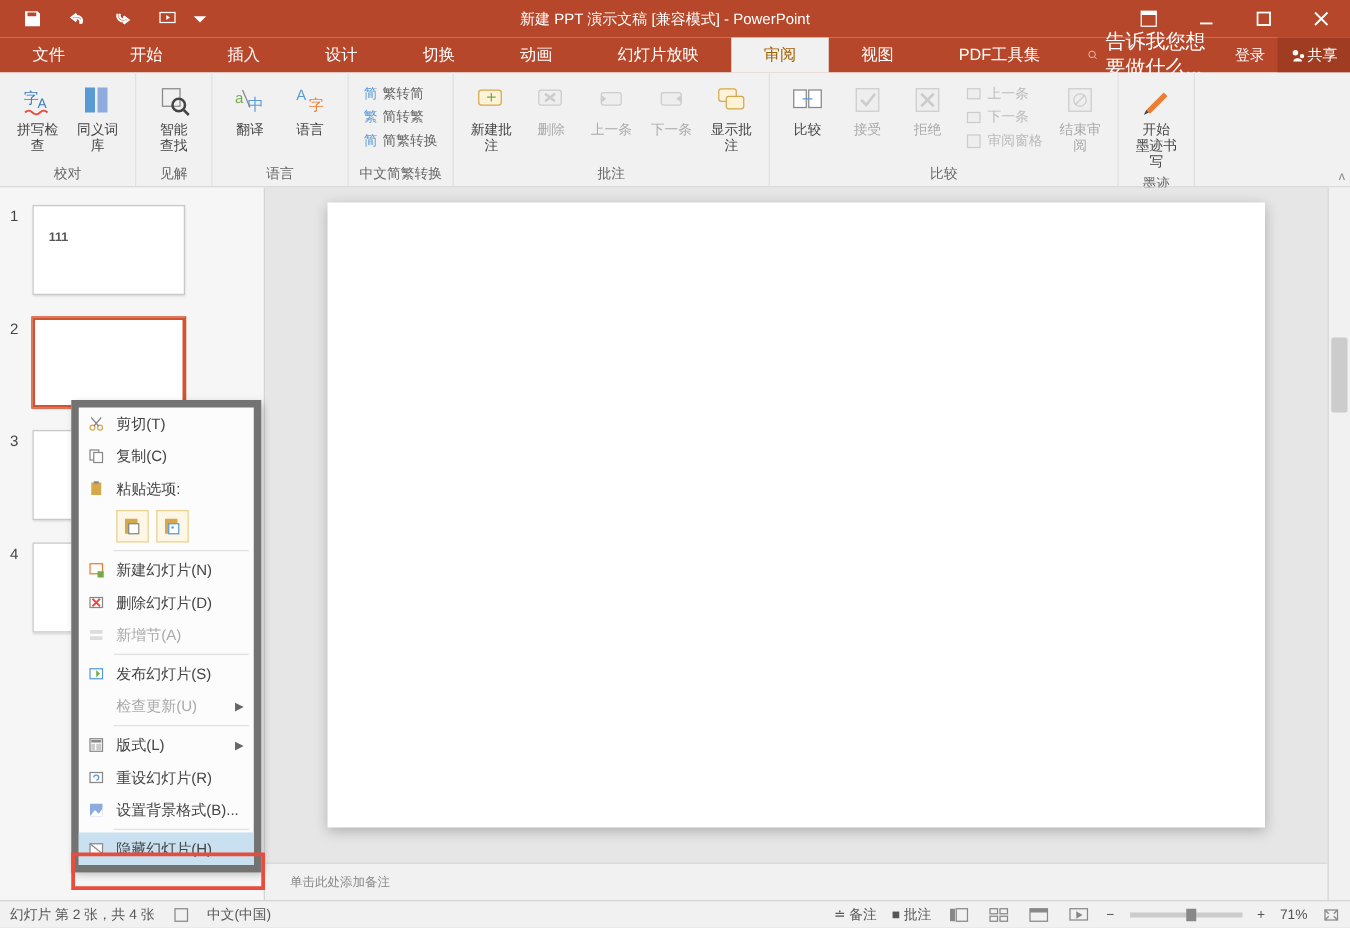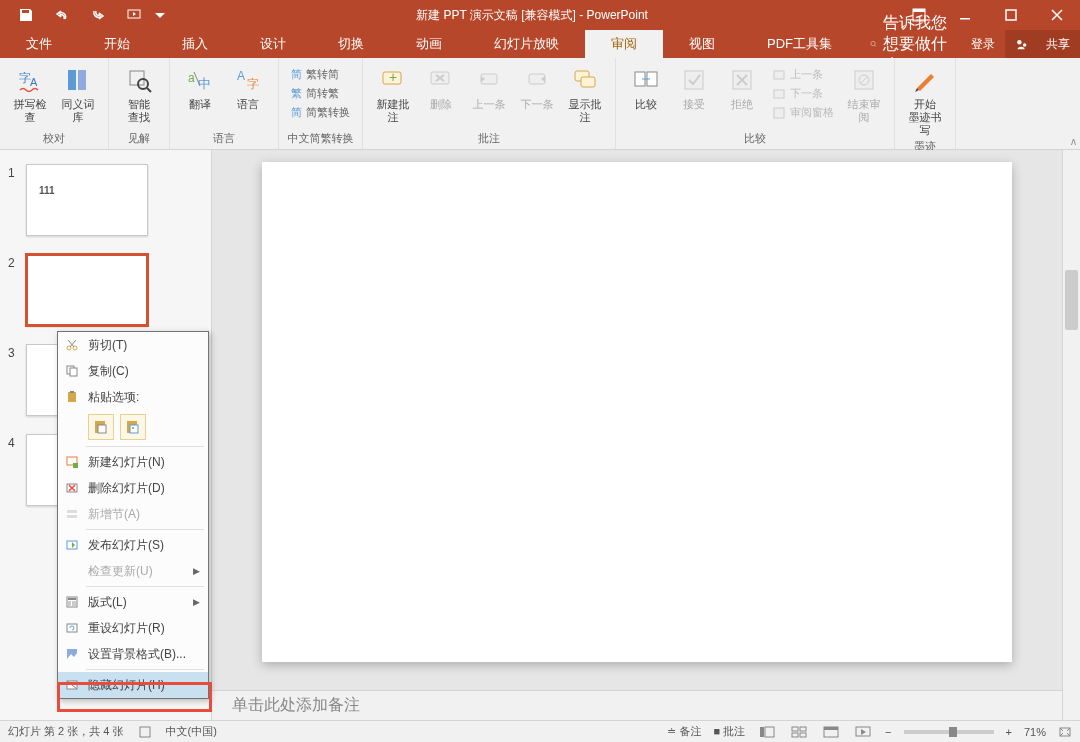--- a/index.html
+++ b/index.html
@@ -12,21 +12,21 @@
 .qat-btn svg { width: 16px; height: 16px; }
 .title-text { flex: 1; text-align: center; font-size: 12px; }
 .win-controls { display: flex; }
 .win-btn { width: 46px; height: 30px; display: flex; align-items: center; justify-content: center; color: #fff; }
 
 
 .menubar { height: 28px; background: #b7472a; display: flex; align-items: stretch; color: #fff; }
 .menu-tab { padding: 0 26px; display: flex; align-items: center; font-size: 13px; }
 .menu-tab.active { background: #f1f1f1; color: #a16207; }
 .tell-me { flex: 1; display: flex; align-items: center; padding-left: 12px; gap: 6px; color: #ffffff; font-size: 16px; }
-.share-btn { display: flex; align-items: center; padding: 0 10px; gap: 17px; background: #a03c22; }
+.share-btn { display: flex; align-items: center; padding: 0 10px; gap: 0; background: #a03c22; }
 .login-area { display:flex; align-items:center; padding:0 10px; }
 
 
 .ribbon { height: 92px; background: #f1f1f1; border-bottom: 1px solid #d4d4d4; display: flex; position:relative; }
 .ribbon-group { display: flex; flex-direction: column; border-right: 1px solid #e1e1e1; padding: 4px 8px 2px; }
 .ribbon-group-body { flex: 1; display: flex; align-items: flex-start; gap: 4px; }
 .ribbon-group-label { text-align: center; font-size: 11px; color: #666; height: 16px; }
 .big-btn { display: flex; flex-direction: column; align-items: center; justify-content: flex-start; width: 44px; padding: 2px; color: #444; }
 .big-btn.disabled { color: #aaa; }
 .big-btn .icon-box { width: 32px; height: 32px; display: flex; align-items: center; justify-content: center; margin-bottom: 2px; }
@@ -40,34 +40,34 @@
 .main { position: absolute; top: 150px; left: 0; right: 0; bottom: 22px; display: flex; background: #e6e6e6; }
 .thumb-panel { width: 212px; background: #f6f6f6; border-right: 1px solid #d4d4d4; padding: 14px 8px; overflow: hidden; }
 .thumb-row { display: flex; margin-bottom: 18px; }
 .thumb-num { width: 18px; text-align: left; font-size: 12px; color: #444; padding-top: 2px; }
 .thumb { width: 122px; height: 72px; background: #fff; border: 1px solid #c8c8c8; box-shadow: 0 1px 2px rgba(0,0,0,0.15); position: relative; }
 .thumb.selected { border: 2px solid #d35230; outline: 1px solid #d35230; }
 .thumb .tiny-text { position: absolute; top: 20px; left: 12px; font-size: 10px; font-weight: bold; color: #555; }
 .slide-area { flex: 1; position: relative; display: flex; flex-direction: column; }
 .slide-canvas { flex: 1; display: flex; align-items: center; justify-content: center; position: relative; }
 .slide { width: 750px; height: 500px; background: #fff; box-shadow: 0 3px 10px rgba(0,0,0,0.25); margin-top:-16px; }
-.notes-bar { height: 30px; border-top: 1px solid #d4d4d4; background: #f1f1f1; display: flex; align-items: center; padding-left: 20px; color: #888; font-size: 16px; }
+.notes-bar { height: 30px; border-top: 1px solid #d4d4d4; background: #f1f1f1; display: flex; align-items: center; padding-left: 20px; color: #888; font-size: 10px; }
 .vscroll { width: 18px; background: #f1f1f1; border-left: 1px solid #d4d4d4; position:relative; }
 .vscroll .scroll-thumb { position:absolute; left:2px; right:2px; top:120px; height:60px; background:#ccc; border-radius:2px; }
 
 
 .statusbar { position: absolute; bottom: 0; left: 0; right: 0; height: 22px; background: #f1f1f1; border-top: 1px solid #d4d4d4; display: flex; align-items: center; font-size: 11px; color: #555; padding: 0 8px; }
 .status-left { display: flex; gap: 14px; align-items: center; }
 .status-right { margin-left: auto; display: flex; gap: 12px; align-items: center; }
 .view-btn { width: 20px; height: 16px; display:flex; align-items:center; justify-content:center; color:#666; }
 .zoom-slider { width: 90px; height: 4px; background: #ccc; position: relative; }
 .zoom-slider::after { content:''; position:absolute; left:50%; top:-3px; width:8px; height:10px; background:#888; }
 
 
-.context-menu { position: absolute; left: 57px; top: 331px; width: 152px; background: #fcfcfc; border: 1px solid #737373; box-shadow: 2px 2px 6px rgba(0,0,0,0.25); font-size: 12px; color: #444; z-index: 100; }
+.context-menu { position: absolute; left: 57px; top: 320px; width: 152px; background: #fcfcfc; border: 6px solid #737373; box-shadow: 2px 2px 6px rgba(0,0,0,0.25); font-size: 12px; color: #444; z-index: 100; }
 .cm-item { display: flex; align-items: center; height: 26px; padding: 0 8px 0 4px; gap: 6px; }
 .cm-item.disabled { color: #aaa; }
 .cm-item.highlighted { background: #c8e0f0; }
 .cm-icon { width: 20px; height: 20px; display: flex; align-items: center; justify-content: center; flex-shrink: 0; }
 .cm-text { flex: 1; }
 .cm-arrow { font-size: 9px; color: #666; }
 .cm-sep { height: 1px; background: #e0e0e0; margin: 2px 4px 2px 28px; }
 .cm-paste-opts { padding: 4px 4px 4px 30px; display: flex; gap: 6px; }
 .cm-paste-opt { width: 26px; height: 26px; border: 1px solid #e8d090; background: #fef7e6; display: flex; align-items: center; justify-content: center; }
 .red-highlight { position: absolute; left: 57px; top: 682px; width: 155px; height: 30px; border: 3px solid #e74c3c; z-index: 101; pointer-events: none; }

